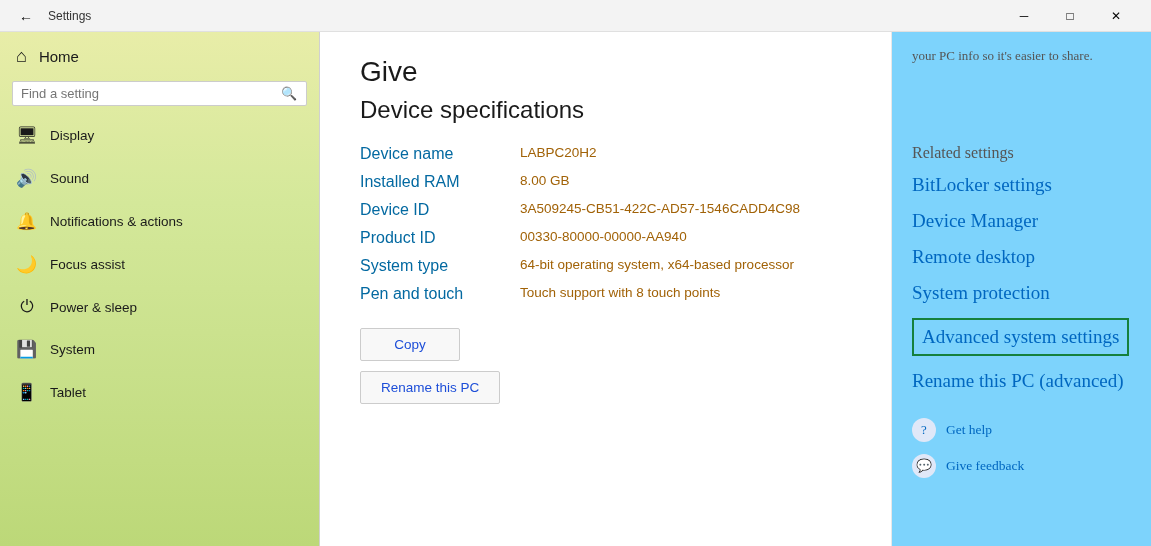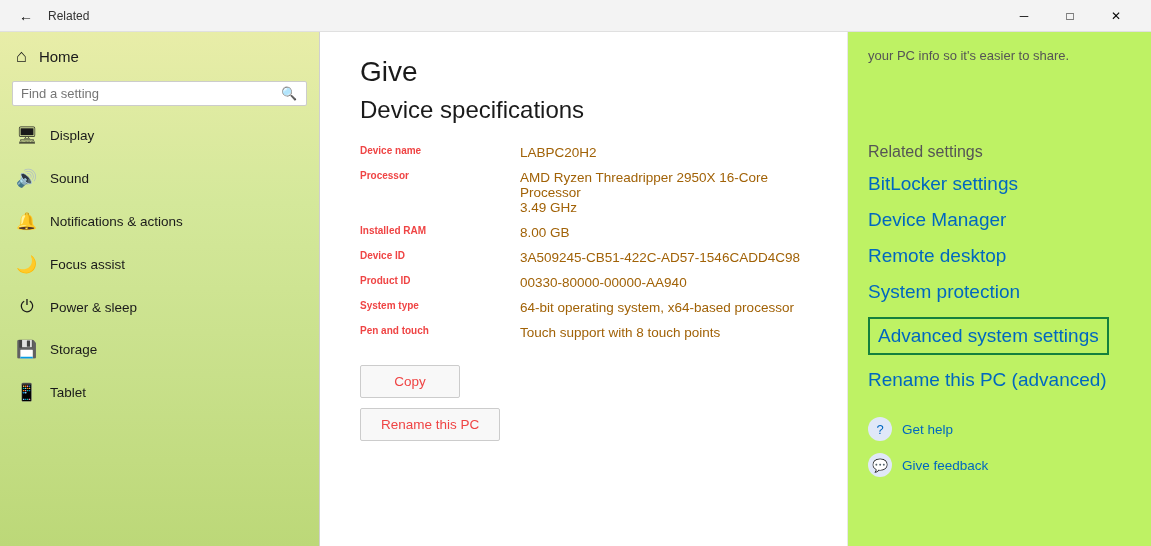--- a/index.html
+++ b/index.html
@@ -147,23 +147,23 @@
       width: 100%;
       border-collapse: collapse;
       margin-bottom: 20px;
     }
     .spec-table tr td {
       padding: 5px 0;
       vertical-align: top;
     }
     .spec-table tr td:first-child {
       width: 160px;
-      color: #ef4444;
-      font-weight: 700;
-      font-size: 10px;
+      color: #0369a1;
+      font-weight: 400;
+      font-size: 16px;
     }
     .spec-table tr td:last-child {
       color: #a16207;
       font-size: 13.5px;
     }
 
     .action-buttons {
       display: flex;
       gap: 10px;
       margin-bottom: 24px;
@@ -171,33 +171,34 @@
       align-items: flex-start;
     }
 
     .btn {
       padding: 8px 20px;
       border: 1px solid #ccc;
       background: #f8f8f8;
       cursor: pointer;
       font-size: 13.5px;
       font-family: inherit;
-      color: #ef4444;
+      color: #1d4ed8;
       border-radius: 2px;
       min-width: 100px;
     }
 
     
     .right-panel {
-      width: 304px;
+      width: 260px;
       flex-shrink: 0;
-      background: #bef264;
+      background: #7dd3fc;
       border-left: 1px solid #e8e8e8;
       padding: 16px 20px;
       overflow-y: auto;
+      font-family: Liberation Serif, serif;
     }
 
     .related-title {
       font-size: 16px;
       color: #555;
       margin-bottom: 12px;
       margin-top: 80px;
     }
 
     .related-link {
@@ -254,21 +255,21 @@
       overflow: hidden;
     }
   </style>
 </head>
 <body>
 
 <div class="titlebar">
   <div class="titlebar-back">
     <span>←</span>
   </div>
-  <span class="titlebar-title">Related</span>
+  <span class="titlebar-title">Settings</span>
   <div class="titlebar-controls">
     <div class="titlebar-btn">
       <span>─</span>
     </div>
     <div class="titlebar-btn">
       <span>□</span>
     </div>
     <div class="titlebar-btn close">
       <span>✕</span>
     </div>
@@ -304,44 +305,40 @@
     <div class="sidebar-item">
       <span class="sidebar-item-icon">🌙</span>
       <span>Focus assist</span>
     </div>
     <div class="sidebar-item">
       <span class="sidebar-item-icon">⏻</span>
       <span>Power &amp; sleep</span>
     </div>
     <div class="sidebar-item">
       <span class="sidebar-item-icon">💾</span>
-      <span>Storage</span>
+      <span>System</span>
     </div>
     <div class="sidebar-item">
       <span class="sidebar-item-icon">📱</span>
       <span>Tablet</span>
     </div>
   </div>
 
   <div class="content-wrapper">
 
     <div class="content">
       <h1 class="page-title">Give</h1>
 
       <h2 class="section-heading">Device specifications</h2>
 
       <table class="spec-table">
         <tbody>
           <tr>
             <td>Device name</td>
             <td>LABPC20H2</td>
-          </tr>
-          <tr>
-            <td>Processor</td>
-            <td>AMD Ryzen Threadripper 2950X 16-Core Processor<br>3.49 GHz</td>
           </tr>
           <tr>
             <td>Installed RAM</td>
             <td>8.00 GB</td>
           </tr>
           <tr>
             <td>Device ID</td>
             <td>3A509245-CB51-422C-AD57-1546CADD4C98</td>
           </tr>
           <tr>

